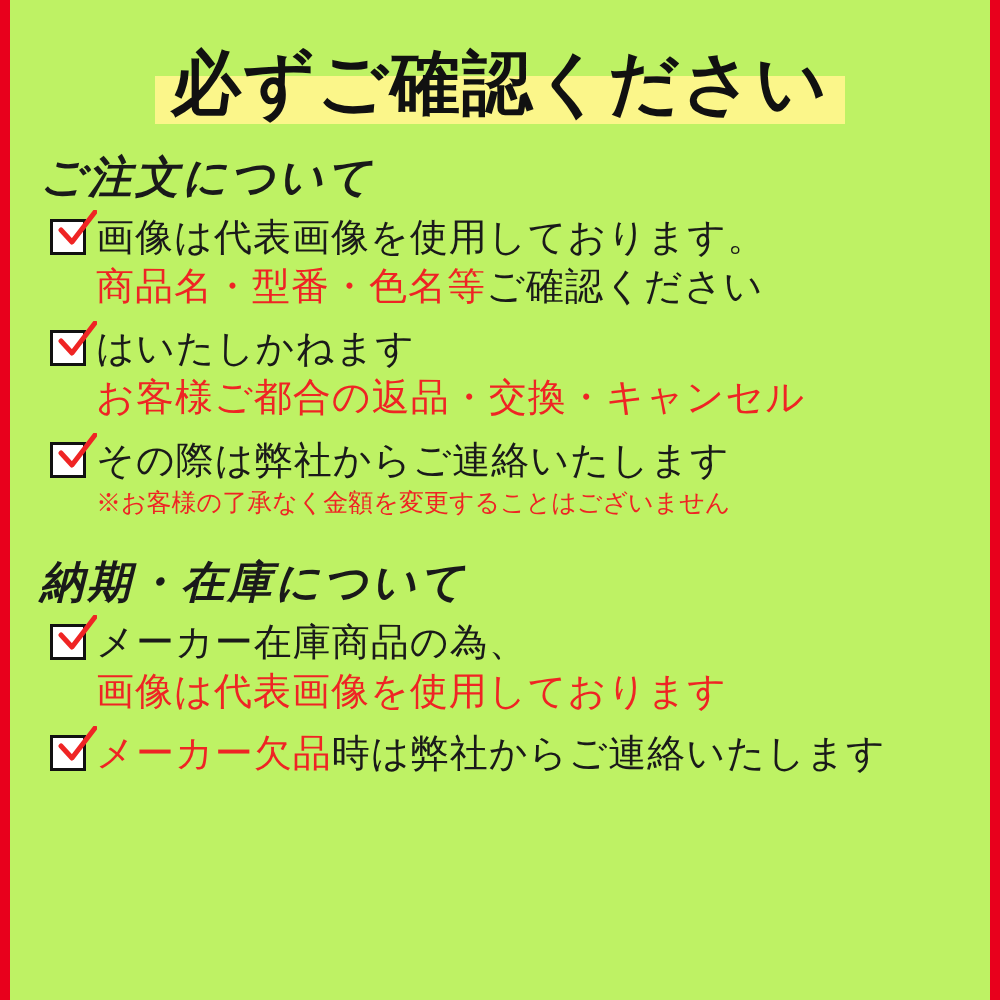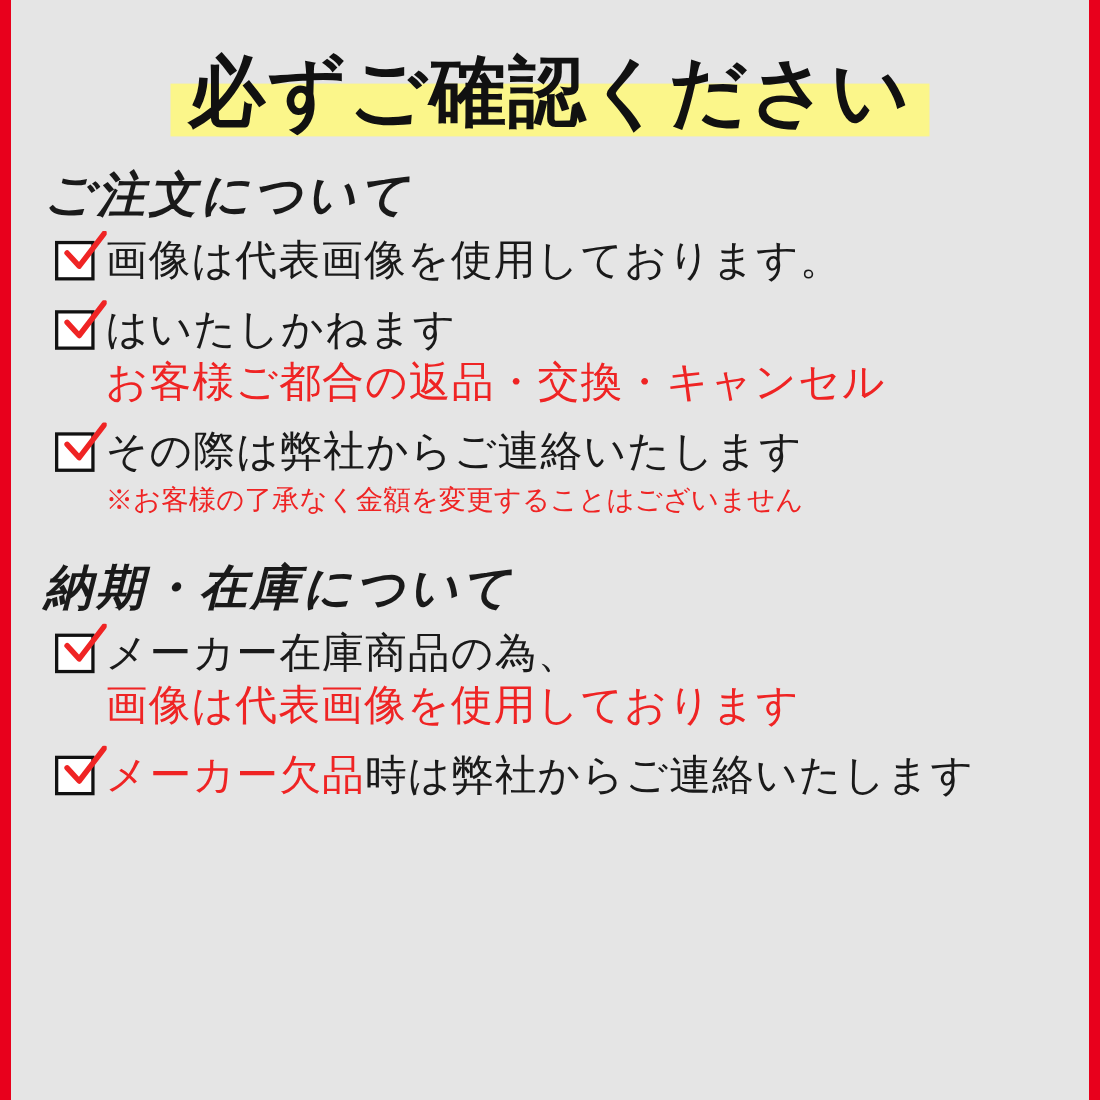--- a/index.html
+++ b/index.html
@@ -11,21 +11,21 @@
     height: 1000px;
     background: #ffffff;
     font-family: "Liberation Sans", "DejaVu Sans", sans-serif;
     overflow: hidden;
   }
   .page {
     position: relative;
     width: 1000px;
     height: 1000px;
     box-sizing: border-box;
-    background: #e5e5e5;
+    background: #bef264;
   }
   
   .edge {
     position: absolute;
     top: 0;
     width: 10px;
     height: 1000px;
     background: #e8001c;
   }
   .edge-left { left: 0; }
@@ -146,20 +146,21 @@
     <div class="section-heading">ご注文について</div>
 
     <div class="item">
       <span class="checkbox">
         <svg class="tick" viewBox="0 0 40 40">
           <path d="M4 20 L15 32 L38 2" fill="none" stroke="#ef2424" stroke-width="5" stroke-linecap="round" stroke-linejoin="round"></path>
         </svg>
       </span>
       <span class="lines">
         <div class="line">画像は代表画像を使用しております。</div>
+        <div class="line"><span class="red">商品名・型番・色名等</span><span>ご確認ください</span></div>
       </span>
     </div>
 
     <div class="item">
       <span class="checkbox">
         <svg class="tick" viewBox="0 0 40 40">
           <path d="M4 20 L15 32 L38 2" fill="none" stroke="#ef2424" stroke-width="5" stroke-linecap="round" stroke-linejoin="round"></path>
         </svg>
       </span>
       <span class="lines">

